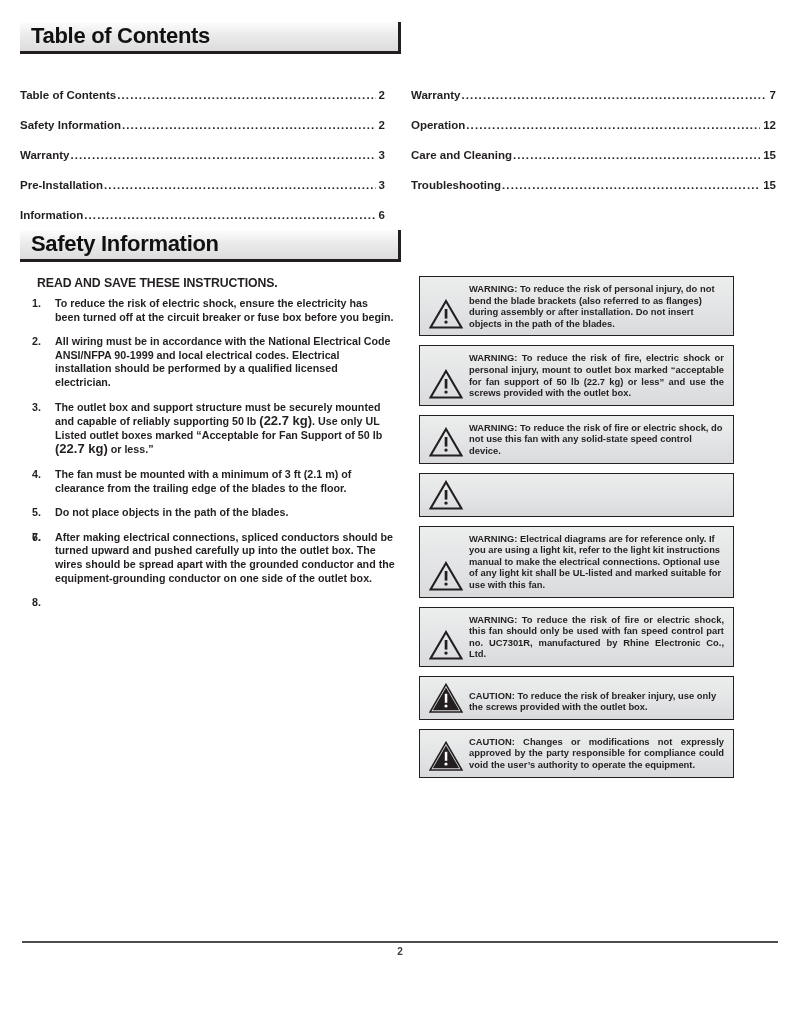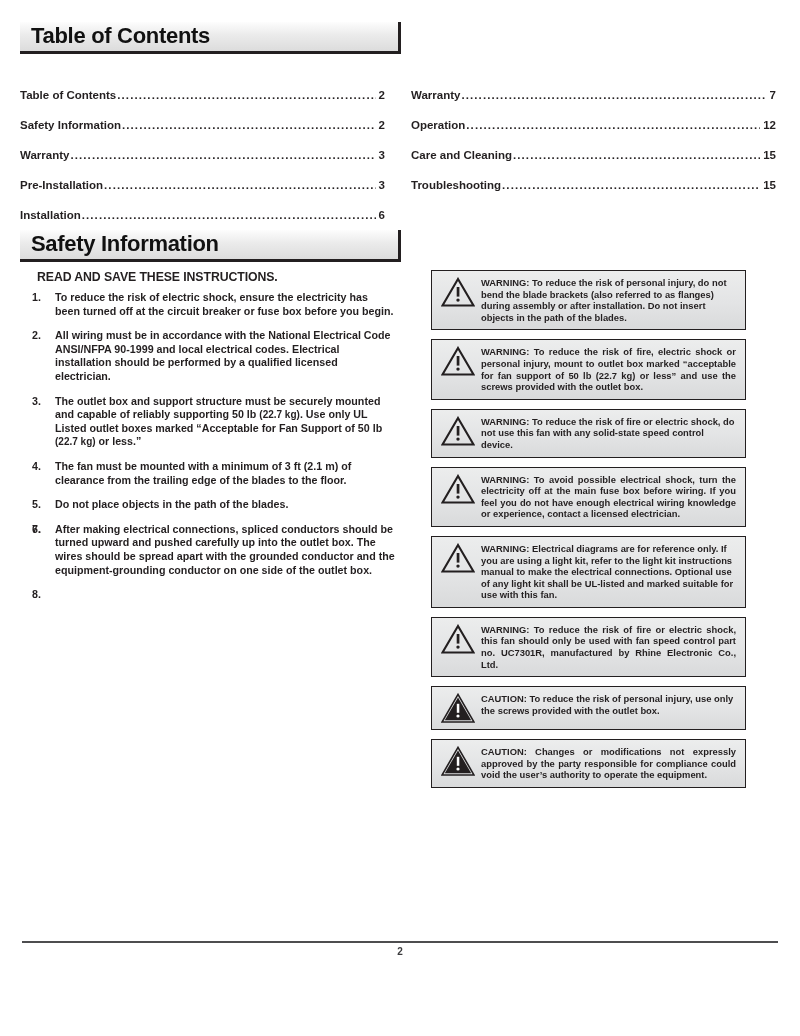--- a/index.html
+++ b/index.html
@@ -70,23 +70,23 @@
     white-space: nowrap;
     margin: 0 1px;
     letter-spacing: 1.1px;
     font-weight: bold;
     color: #231f20;
   }
   .toc-page { flex: 0 0 auto; padding-left: 2px; }
 
   
   .safety-body {
-    margin-top: 8px;
-    display: flex;
-    gap: 36px;
+    margin-top: 14px;
+    display: flex;
+    gap: 24px;
   }
   .safety-left { width: 375px; }
   .safety-right { width: 315px; }
 
   .read-save {
     font-size: 12.3px;
     font-weight: bold;
     color: #231f20;
     margin: 0 0 7px 17px;
     letter-spacing: -0.1px;
@@ -106,28 +106,28 @@
     color: #231f20;
   }
   ol.safety-list li .num {
     position: absolute;
     left: 12px; top: 0;
     width: 20px;
     font-size: 10.7px;
     font-weight: bold;
     color: #231f20;
   }
-  .small { font-size: 10px; }
+  .small { font-size: 13px; }
 
   
   .warn-box {
     border: 1.4px solid #231f20;
     background: linear-gradient(to bottom, #eceded 0%, #e3e4e5 55%, #d9dadb 100%);
     display: flex;
-    align-items: flex-start;
+    align-items: flex-end;
     padding: 6px 9px 6px 7px;
     margin-bottom: 9px;
   }
   .warn-icon {
     flex: 0 0 auto;
     width: 42px;
     display: flex;
     align-items: center;
     justify-content: center;
     padding-right: 4px;
@@ -188,21 +188,21 @@
             <span class="toc-label">Warranty</span>
             <span class="toc-dots">......................................................................................................................</span>
             <span class="toc-page">3</span>
           </div>
           <div class="toc-row">
             <span class="toc-label">Pre-Installation</span>
             <span class="toc-dots">......................................................................................................................</span>
             <span class="toc-page">3</span>
           </div>
           <div class="toc-row">
-            <span class="toc-label">Installation</span>
+            <span class="toc-label">Information</span>
             <span class="toc-dots">......................................................................................................................</span>
             <span class="toc-page">6</span>
           </div>
         </div>
       <div class="toc-col" id="toc-right">
           <div class="toc-row">
             <span class="toc-label">Warranty</span>
             <span class="toc-dots">......................................................................................................................</span>
             <span class="toc-page">7</span>
           </div>
@@ -277,21 +277,20 @@
             <div class="warn-text"><span class="lead">WARNING:</span><span> To reduce the risk of fire or electric shock, do not use this fan with any solid-state speed control device.</span></div>
           </div>
           <div class="warn-box">
             <div class="warn-icon">
               <svg width="34" height="30" viewBox="0 0 34 30">
                 <polygon points="17,2 32.5,28.5 1.5,28.5" fill="none" stroke="#231f20" stroke-width="2.1"></polygon>
                 <rect x="15.7" y="10" width="2.7" height="9.6" fill="#231f20"></rect>
                 <circle cx="17" cy="23.1" r="1.7" fill="#231f20"></circle>
               </svg>
             </div>
-            <div class="warn-text justify"><span class="lead">WARNING:</span><span> To avoid possible electrical shock, turn the electricity off at the main fuse box before wiring. If you feel you do not have enough electrical wiring knowledge or experience, contact a licensed electrician.</span></div>
           </div>
           <div class="warn-box">
             <div class="warn-icon">
               <svg width="34" height="30" viewBox="0 0 34 30">
                 <polygon points="17,2 32.5,28.5 1.5,28.5" fill="none" stroke="#231f20" stroke-width="2.1"></polygon>
                 <rect x="15.7" y="10" width="2.7" height="9.6" fill="#231f20"></rect>
                 <circle cx="17" cy="23.1" r="1.7" fill="#231f20"></circle>
               </svg>
             </div>
             <div class="warn-text"><span class="lead">WARNING:</span><span> Electrical diagrams are for reference only. If you are using a light kit, refer to the light kit instructions manual to make the electrical connections. Optional use of any light kit shall be UL-listed and marked suitable for use with this fan.</span></div>
@@ -308,21 +307,21 @@
           </div>
           <div class="warn-box">
             <div class="warn-icon">
               <svg width="34" height="30" viewBox="0 0 34 30">
                 <polygon points="17,1.4 33,29 1,29" fill="none" stroke="#231f20" stroke-width="1.6"></polygon>
                 <polygon points="17,4.4 30.2,27.3 3.8,27.3" fill="#231f20"></polygon>
                 <rect x="15.8" y="10.8" width="2.5" height="9" fill="#ffffff"></rect>
                 <circle cx="17" cy="23" r="1.6" fill="#ffffff"></circle>
               </svg>
             </div>
-            <div class="warn-text"><span class="lead">CAUTION:</span><span> To reduce the risk of personal injury, use only the screws provided with the outlet box.</span></div>
+            <div class="warn-text"><span class="lead">CAUTION:</span><span> To reduce the risk of breaker injury, use only the screws provided with the outlet box.</span></div>
           </div>
           <div class="warn-box">
             <div class="warn-icon">
               <svg width="34" height="30" viewBox="0 0 34 30">
                 <polygon points="17,1.4 33,29 1,29" fill="none" stroke="#231f20" stroke-width="1.6"></polygon>
                 <polygon points="17,4.4 30.2,27.3 3.8,27.3" fill="#231f20"></polygon>
                 <rect x="15.8" y="10.8" width="2.5" height="9" fill="#ffffff"></rect>
                 <circle cx="17" cy="23" r="1.6" fill="#ffffff"></circle>
               </svg>
             </div>

